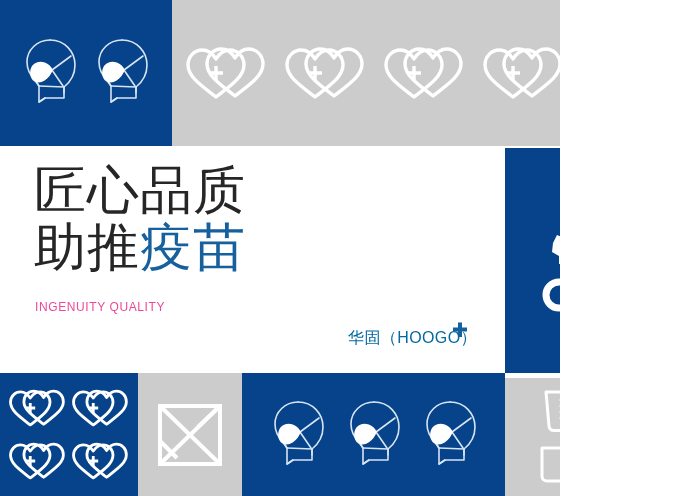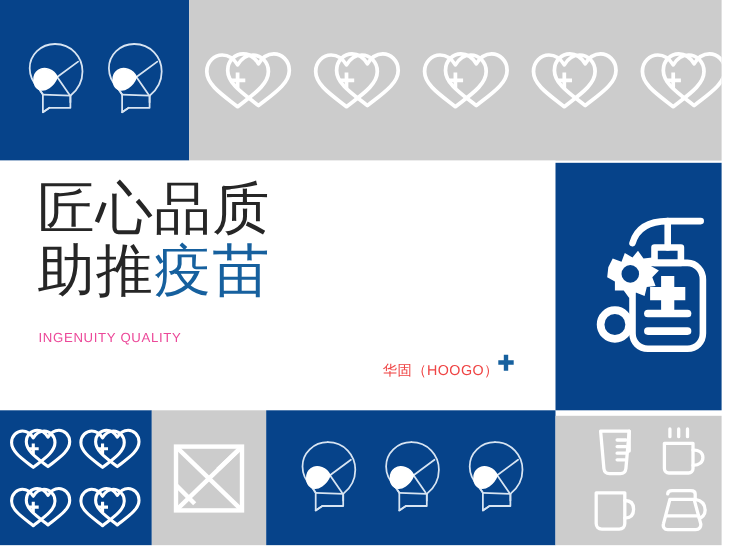--- a/index.html
+++ b/index.html
@@ -2,21 +2,21 @@
 <html><head>
 <meta charset="utf-8">
 <style>
   html,body{margin:0;padding:0;background:#ffffff;}
   body{
     font-family:"Liberation Sans","DejaVu Sans",sans-serif;
     -webkit-font-smoothing:antialiased;
   }
   #poster{
     position:relative;
-    width:656px;
+    width:560px;
     height:496px;
     overflow:hidden;
     background:#ffffff;
   }
 
   
   .blk{position:absolute;box-sizing:border-box;}
   .blue{background:#06438A;}
   .gray{background:#CCCCCC;}
   .white{background:#FFFFFF;}
@@ -62,23 +62,23 @@
     font-size:12px;
     line-height:19px;
     letter-spacing:.6px;
     color:#ec4899;
     font-weight:400;
   }
 
   #brand{
     position:absolute;
     left:348px;top:182px;
-    font-size:13px;
+    font-size:16px;
     letter-spacing:.4px;
-    color:#ef4444;
+    color:#0369a1;
     white-space:nowrap;
   }
 
   #plus-mark{
     position:absolute;
     left:450px;top:174px;
     width:20px;height:20px;
   }
 
   

